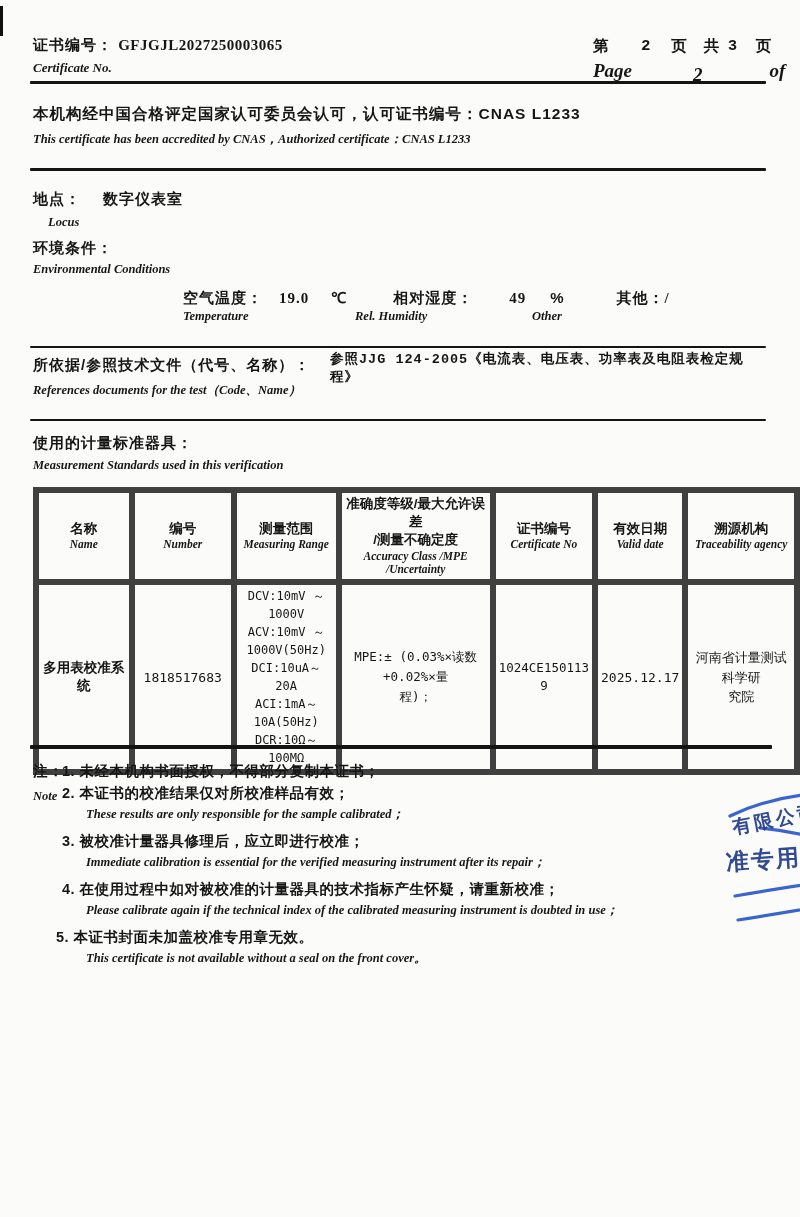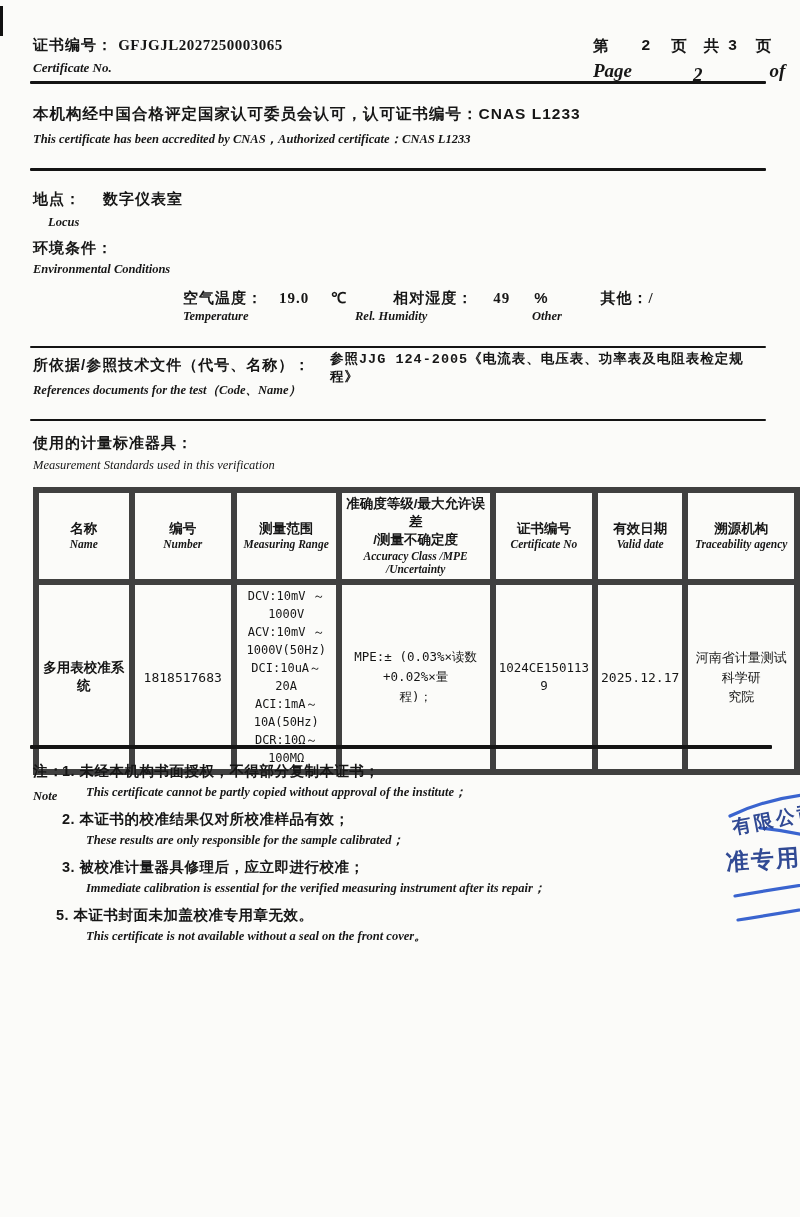--- a/index.html
+++ b/index.html
@@ -37,21 +37,21 @@
   .envrow .v{font-family:"Liberation Serif",serif;font-weight:700;}
   .env-en{top:309px;font-size:12.5px;font-weight:700;}
 
   
   .ref-cn{left:33px;top:356px;font-size:15px;}
   .ref-en{left:33px;top:382px;font-size:12.5px;font-weight:700;}
   .ref-val{left:330px;top:350px;width:440px;font-size:13.5px;font-weight:600;font-family:Liberation Mono, monospace;}
 
   
   .std-cn{left:33px;top:434px;font-size:15px;}
-  .std-en{left:33px;top:458px;font-size:12.5px;font-weight:400;}
+  .std-en{left:33px;top:458px;font-size:12.5px;font-weight:700;}
 
   
   .tbl{position:absolute;left:33px;top:487px;border-collapse:collapse;table-layout:fixed;}
   .tbl td{border:6px solid #404040;text-align:center;vertical-align:middle;padding:2px 3px;}
   .tbl .hcn{font-size:13.5px;font-weight:600;line-height:1.35;}
   .tbl .hen{font-family:"Liberation Serif",serif;font-style:italic;font-weight:700;font-size:11.5px;line-height:1.2;}
   .tbl tr.hrow td{height:72px;}
   .tbl tr.brow td{height:164px;}
   .c-name{font-size:13.5px;font-weight:600;}
   .c-num,.c-date{font-size:13px;}
@@ -115,21 +115,21 @@
 <div class="abs loc-en en">Locus</div>
 
 <div class="abs envh cnb">环境条件：</div>
 <div class="abs envh-en en">Environmental Conditions</div>
 
 <div class="abs envrow cnb">
   <span>空气温度：</span>
   <span class="v" style="margin-left:16px">19.0</span>
   <span style="margin-left:22px">℃</span>
   <span style="margin-left:46px">相对湿度：</span>
-  <span class="v" style="margin-left:20px">49</span>
+  <span class="v" style="margin-left:36px">49</span>
   <span style="margin-left:24px">%</span>
   <span style="margin-left:52px">其他：</span>
   <span class="v">/</span>
 </div>
 <div class="abs env-en en" style="left:183px">Temperature</div>
 <div class="abs env-en en" style="left:355px">Rel. Humidity</div>
 <div class="abs env-en en" style="left:532px">Other</div>
 
 <div class="rule thin" style="top:346px"></div>
 
@@ -198,29 +198,32 @@
   </table>
 
 <div class="rule thick" style="top:745px"></div>
 
 <div class="abs note-lab-cn cnb">注：</div>
 <div class="abs note-lab-en en">Note</div>
 
 <div class="abs notes">
   <div>
     <div class="note-cn">1. 未经本机构书面授权，不得部分复制本证书；</div>
-    <div class="note-en">This certificate cannot be partly copied without approval of the institute；</div>
   </div>
   <div>
     <div class="note-cn">2. 本证书的校准结果仅对所校准样品有效；</div>
     <div class="note-en">These results are only responsible for the sample calibrated；</div>
   </div>
   <div>
     <div class="note-cn">3. 被校准计量器具修理后，应立即进行校准；</div>
     <div class="note-en">Immediate calibration is essential for the verified measuring instrument after its repair；</div>
+  </div>
+  <div>
+    <div class="note-cn">4. 在使用过程中如对被校准的计量器具的技术指标产生怀疑，请重新校准；</div>
+    <div class="note-en">Please calibrate again if the technical index of the calibrated measuring instrument is doubted in use；</div>
   </div>
   <div>
     <div class="note-cn" style="margin-left:-6px">5. 本证书封面未加盖校准专用章无效。</div>
     <div class="note-en">This certificate is not available without a seal on the front cover。</div>
   </div>
 </div>
 
 <svg class="stamp" viewBox="0 0 160 160" aria-hidden="true">
   <g fill="none" stroke="#2a58cc" stroke-width="3.2" stroke-linecap="round" opacity="0.92">
     <path d="M 6,36 Q 64,8 140,14"></path>

